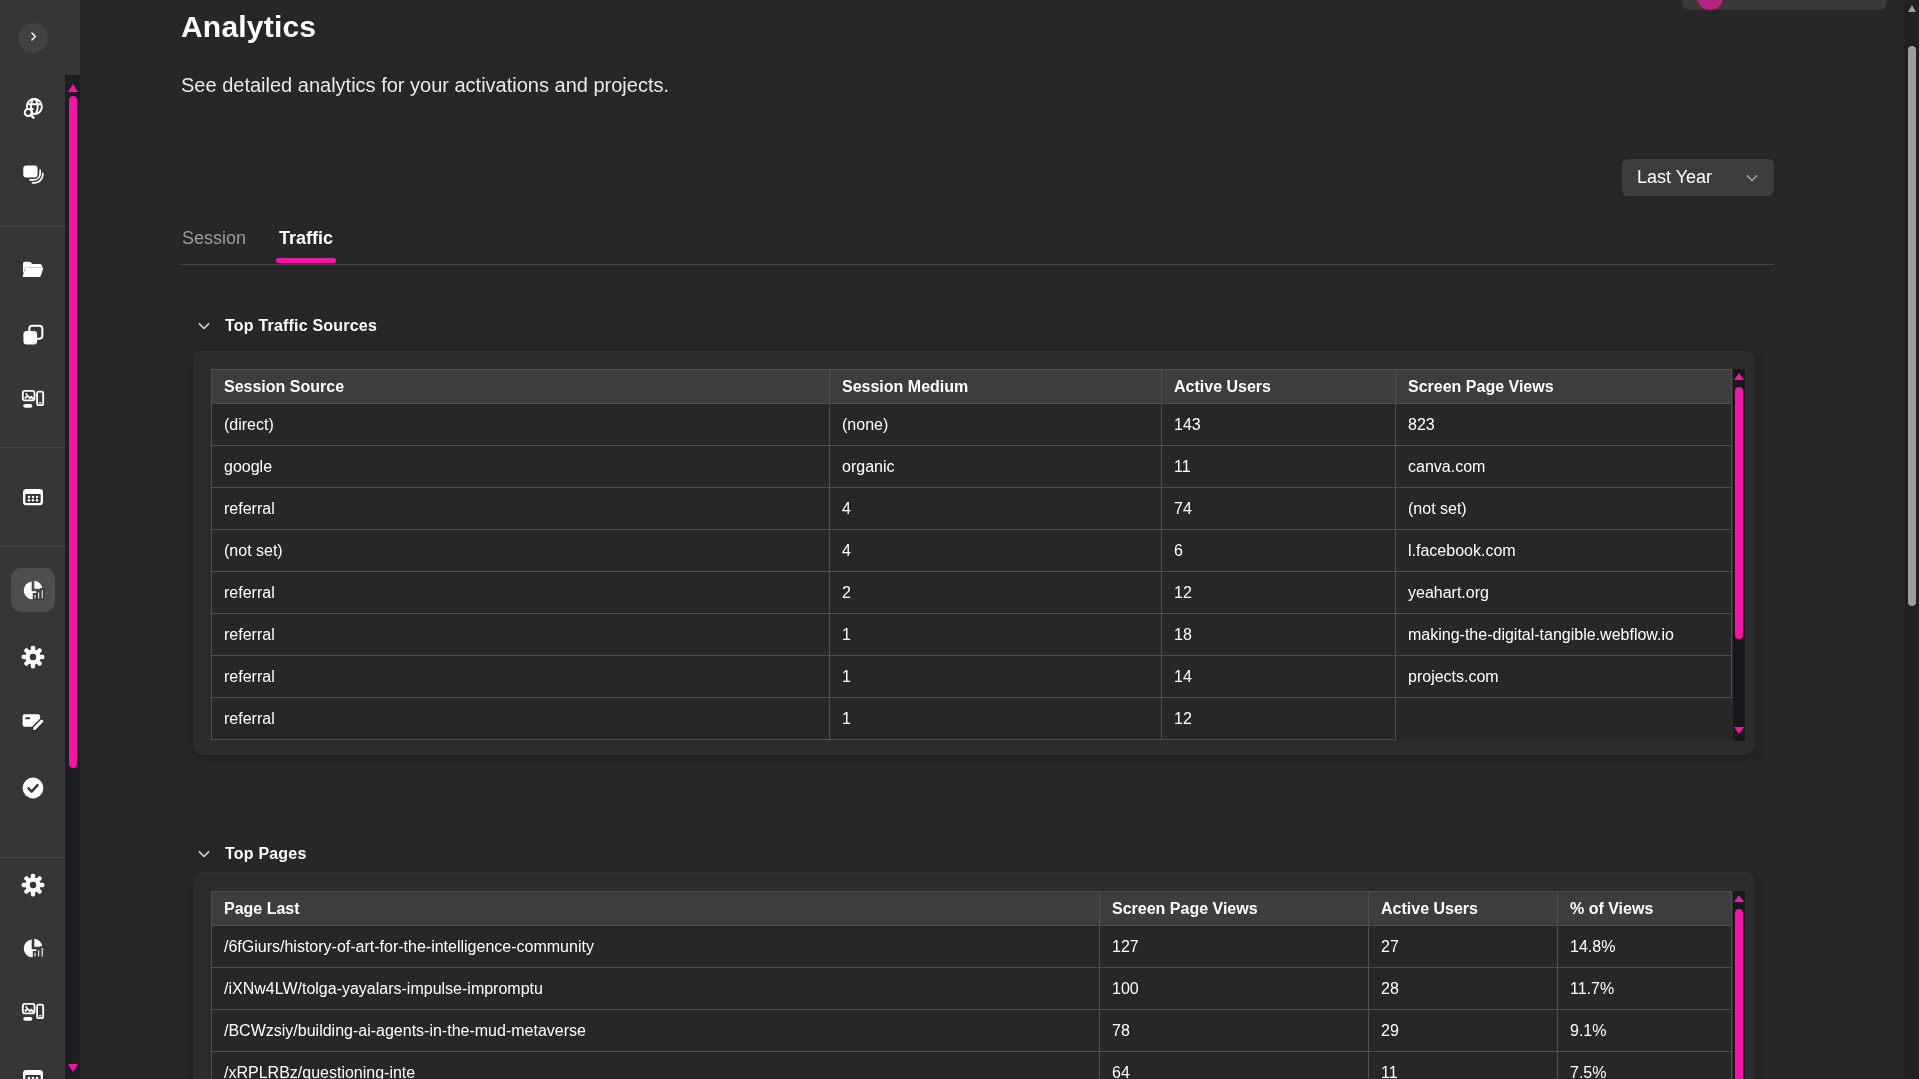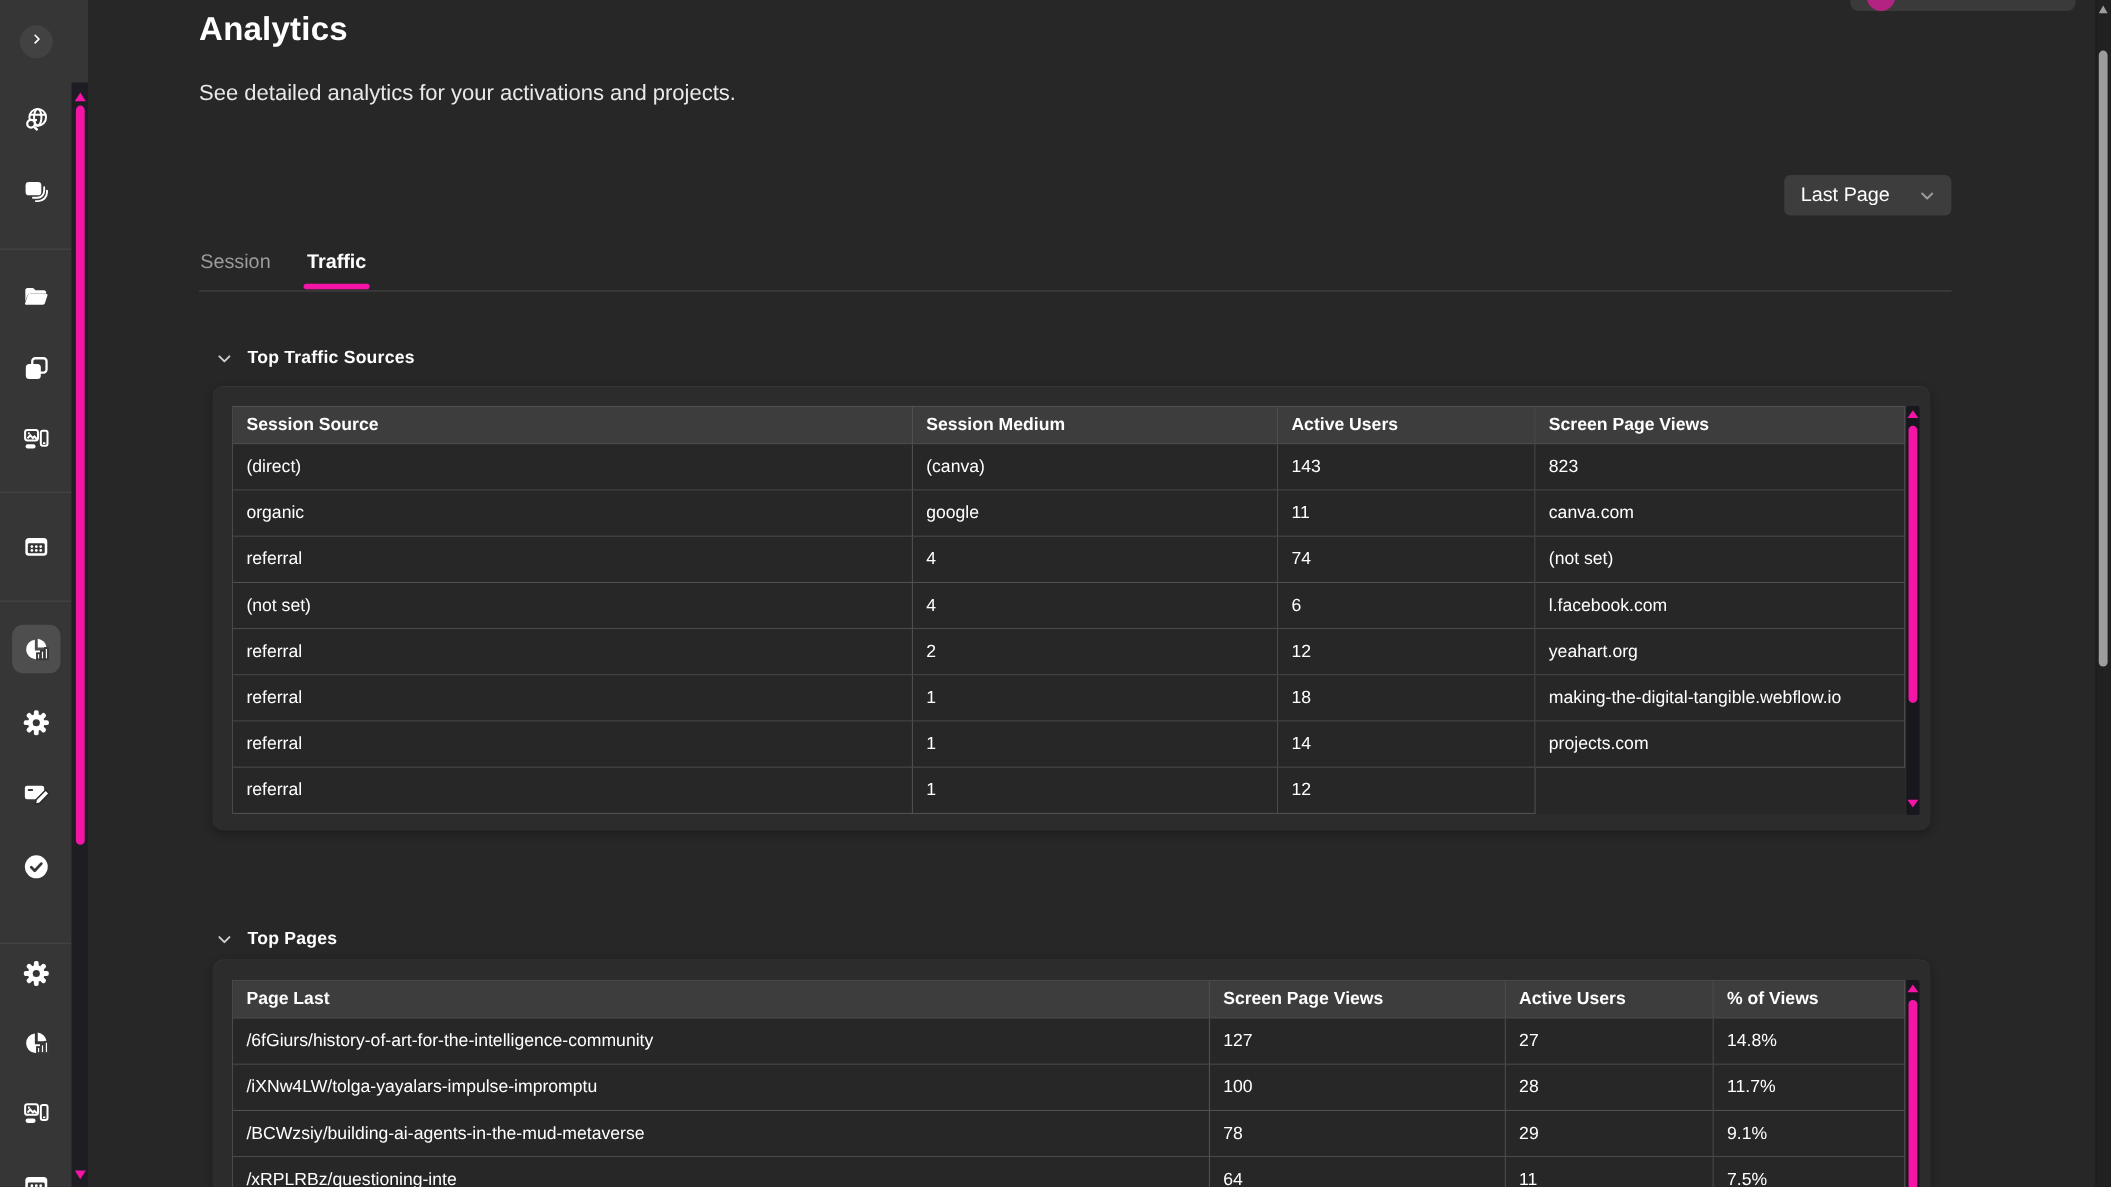--- a/index.html
+++ b/index.html
@@ -275,21 +275,21 @@
     <div class="sb-down"></div>
   </div>
 
   <h1 class="page-title">Analytics</h1>
   <div class="page-sub">See detailed analytics for your activations and projects.</div>
 
   <div class="pill"></div>
   <div class="avatar"></div>
 
   <div class="daterange">
-    <span>Last Page</span>
+    <span>Last Year</span>
     <span class="ddchev">
         <svg viewBox="0 0 24 24" fill="none" stroke="currentColor" stroke-width="2.1" stroke-linecap="round" stroke-linejoin="round">
           <path d="M6.5 9.5l5.5 5.5 5.5-5.5"></path>
         </svg>
       </span>
   </div>
 
   <div class="tabs" id="tabs">
       <div class="tab"><span>Session</span></div>
       <div class="tab active"><span>Traffic</span></div>
@@ -304,25 +304,25 @@
       </span>
     <h2 class="sec-title">Top Traffic Sources</h2>
   </div>
   <div class="card" style="top:351px;height:404px">
     <div class="tbl" style="grid-template-columns: 618px 332px 234px 336px;">
         <div class="th">Session Source</div>
         <div class="th">Session Medium</div>
         <div class="th">Active Users</div>
         <div class="th">Screen Page Views</div>
         <div class="td">(direct)</div>
-        <div class="td">(canva)</div>
+        <div class="td">(none)</div>
         <div class="td">143</div>
         <div class="td">823</div>
+        <div class="td">google</div>
         <div class="td">organic</div>
-        <div class="td">google</div>
         <div class="td">11</div>
         <div class="td">canva.com</div>
         <div class="td">referral</div>
         <div class="td">4</div>
         <div class="td">74</div>
         <div class="td">(not set)</div>
         <div class="td">(not set)</div>
         <div class="td">4</div>
         <div class="td">6</div>
         <div class="td">l.facebook.com</div>

